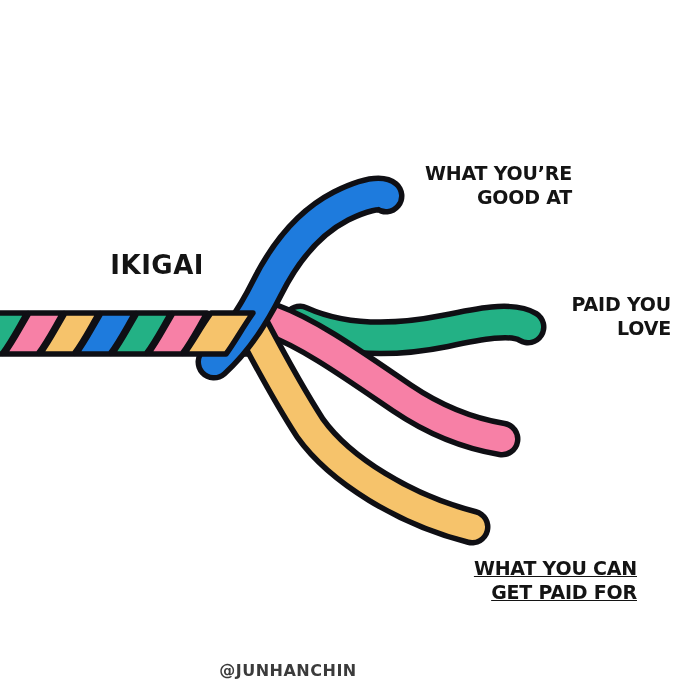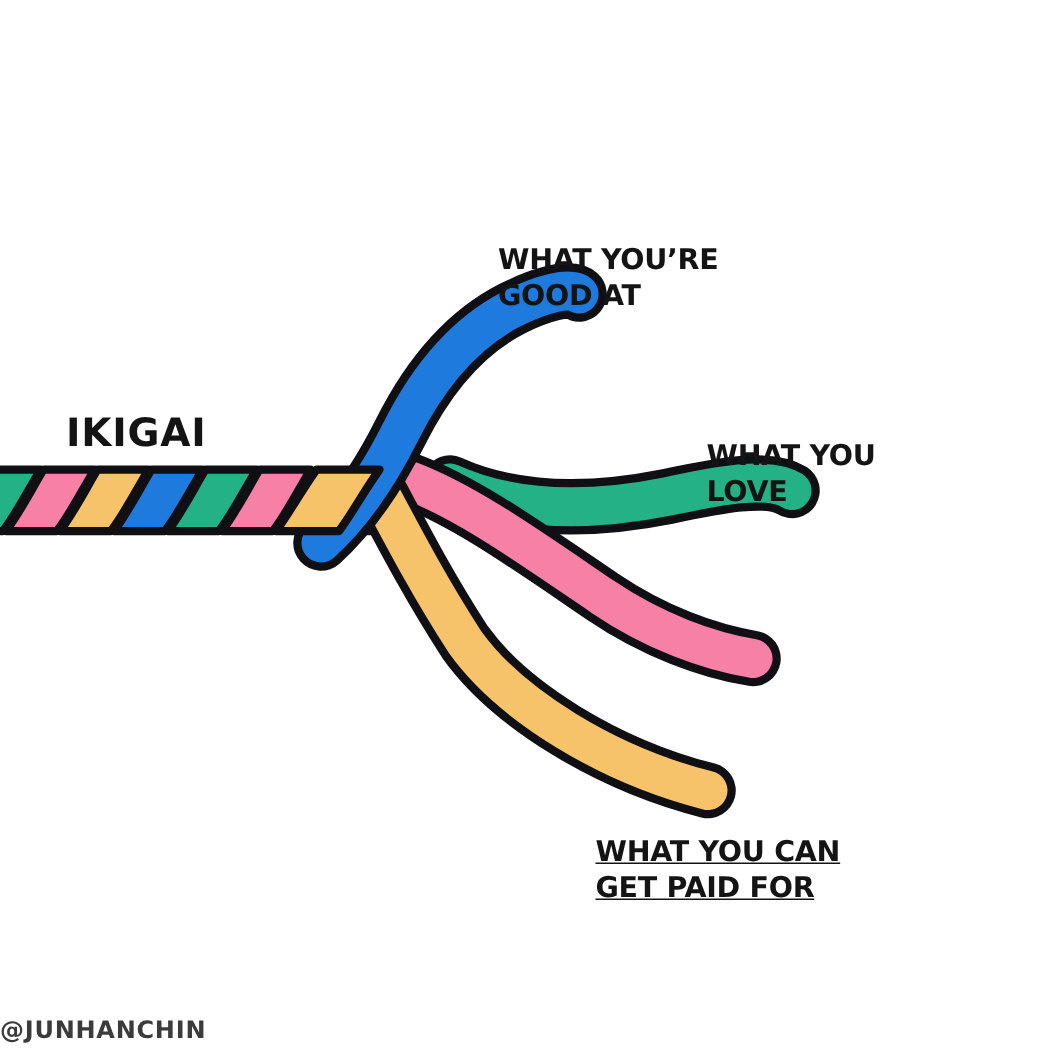--- a/index.html
+++ b/index.html
@@ -10,43 +10,43 @@
     overflow:hidden;
     font-family:"DejaVu Sans",sans-serif;
   }
   .art{position:absolute;inset:0;width:700px;height:700px;}
   .label{
     position:absolute;
     font-weight:700;
     font-size:19px;
     line-height:24px;
     letter-spacing:-0.2px;
-    text-align:left;
+    text-align:right;
     white-space:pre-line;
     color:var(--text,#141414);
   }
   .title{
     font-size:26px;
     line-height:30px;
     letter-spacing:0.5px;
   }
   .credit{
     position:absolute;
     left:0;top:661px;width:576px;
+    text-align:center;
     font-weight:700;
     font-size:16px;
     letter-spacing:0.5px;
     color:var(--credit,#3b3b3b);
-    margin-top:16px;
   }
   .label-good-at{left:332px;top:161px;width:240px;}
   .label-love{left:471px;top:292px;width:200px;}
   .label-world-needs{left:438px;top:427px;width:240px;}
   .label-paid-for{left:397px;top:556px;width:240px;text-decoration:underline;}
-  .label-ikigai{left:44px;top:274px;width:160px;}
+  .label-ikigai{left:44px;top:250px;width:160px;}
   path.strand-outline{fill:none;stroke-width:37;stroke-linecap:round;stroke-linejoin:round;}
   path.strand-core{fill:none;stroke-width:26;stroke-linecap:round;stroke-linejoin:round;}
 </style>
 </head>
 <body>
 
 <div class="canvas">
 
   <svg class="art" viewBox="0 0 700 700" aria-hidden="true">
 
@@ -106,19 +106,19 @@
           C 193 342 199 330 211 313
           L 253 313
           C 241 330 235 342 226 354 Z" fill="#F6C36B" stroke="#0F0F14" stroke-width="5.5" stroke-linejoin="round"></path>
       </g>
   </svg>
 
   <div class="label title label-ikigai">IKIGAI</div>
 
   <div class="label label-good-at">WHAT YOU’RE
 GOOD AT</div>
-  <div class="label label-love">WHAT YOU
+  <div class="label label-love">PAID YOU
 LOVE</div>
   <div class="label label-paid-for">WHAT YOU CAN
 GET PAID FOR</div>
 
   <div class="credit">@JUNHANCHIN</div>
 </div>
 
 </body></html>

